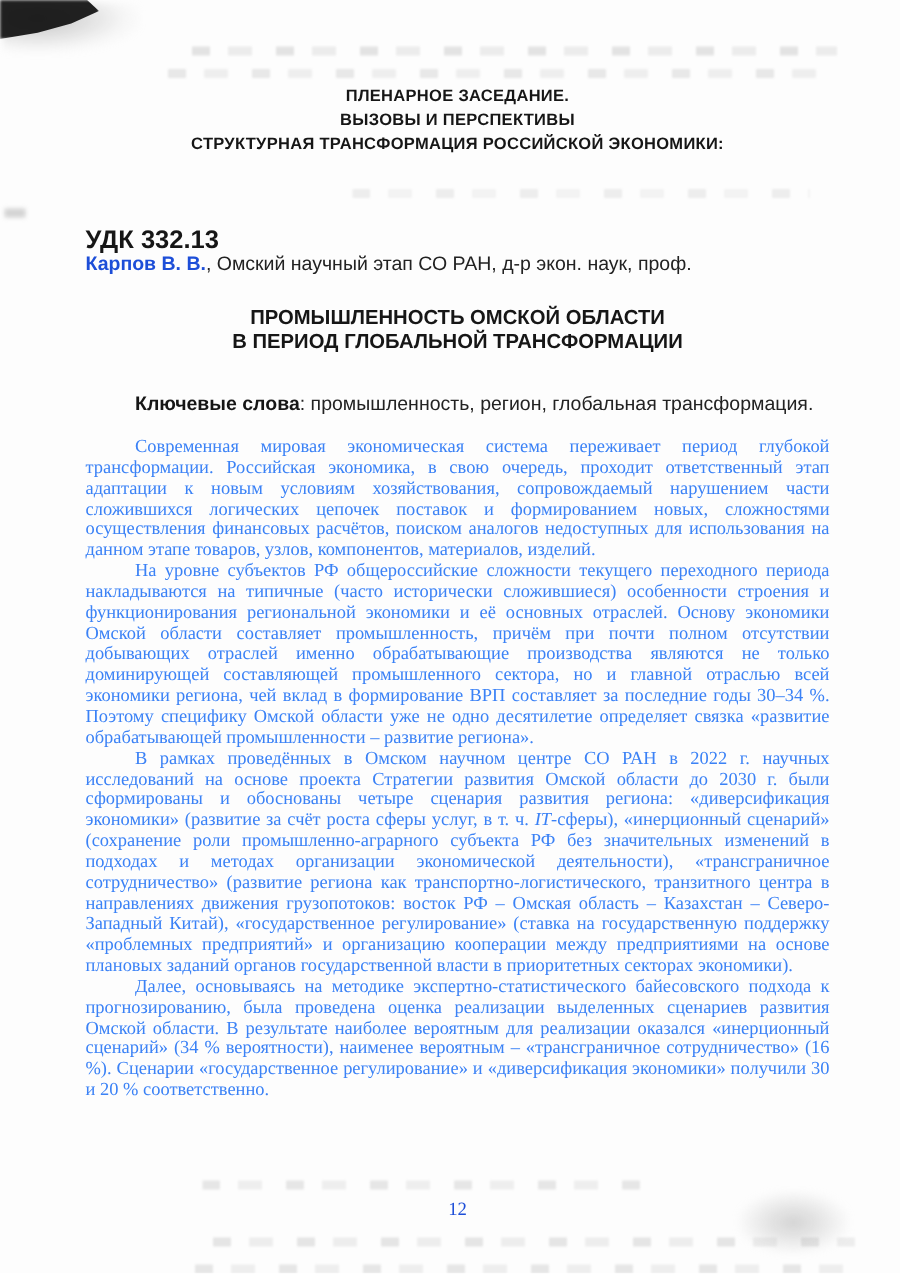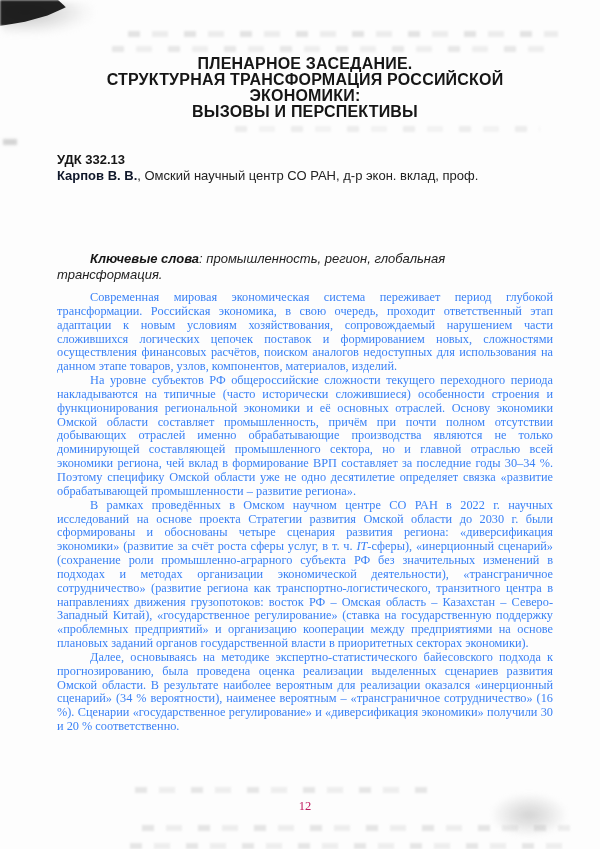--- a/index.html
+++ b/index.html
@@ -13,82 +13,81 @@
     font-family: "Liberation Serif", serif;
   }
 
   
   .section-header {
     position: absolute;
     top: 56px; left: 57px; width: 496px;
     text-align: center;
     font-family: "Liberation Sans", sans-serif;
     font-weight: bold;
-    font-size: 16px;
+    font-size: 11px;
     line-height: 16px;
     letter-spacing: 0.2px;
     color: #161616;
   }
   .udc {
     position: absolute;
     top: 152px; left: 57px;
     font-family: "Liberation Sans", sans-serif;
     font-weight: bold;
-    font-size: 13px;
+    font-size: 17px;
     line-height: 16px;
     color: #161616;
   }
   .author-line {
     position: absolute;
     top: 168px; left: 57px; width: 496px;
     font-family: "Liberation Sans", sans-serif;
     font-size: 13px;
     line-height: 16px;
     color: #222;
   }
-  .author-line .b { font-weight: bold; color: #0f172a; }
+  .author-line .b { font-weight: bold; color: #1d4ed8; }
   .article-title {
     position: absolute;
     top: 204px; left: 57px; width: 496px;
     text-align: center;
     font-family: "Liberation Sans", sans-serif;
     font-weight: bold;
     font-size: 13.5px;
     line-height: 15.5px;
     color: #161616;
   }
   .keywords {
     position: absolute;
-    top: 251px; left: 57px; width: 496px;
+    top: 261px; left: 57px; width: 496px;
     text-indent: 33px;
     font-family: "Liberation Sans", sans-serif;
     font-size: 13px;
     line-height: 16px;
     color: #222;
-    font-style: italic;
   }
   .keywords .b { font-weight: bold; color: #161616; }
   .body-text {
     position: absolute;
     top: 291px; left: 57px; width: 496px;
     font-family: "Liberation Serif", serif;
     font-size: 12.3px;
     line-height: 13.85px;
     text-align: justify;
     color: #3b82f6;
     hyphens: auto;
   }
   .body-text p { margin: 0; text-indent: 33px; }
   .page-number {
     position: absolute;
     top: 799px; left: 57px; width: 496px;
     text-align: center;
     font-family: "Liberation Serif", serif;
     font-size: 12.5px;
-    color: #be185d;
+    color: #1d4ed8;
   }
 
   
   .blob-topleft {
     position: absolute; top: 0; left: 0; width: 66px; height: 26px;
     background: #121212;
     clip-path: polygon(0 0, 88% 0, 100% 28%, 72% 60%, 38% 84%, 0 100%);
     filter: blur(1.1px);
     opacity: 0.93;
   }
@@ -132,28 +131,32 @@
   <div class="ghost-row gr-top-2"></div>
   <div class="ghost-row gr-mid"></div>
   <div class="edge-mark-left"></div>
   <div class="ghost-row gr-bottom-1"></div>
   <div class="ghost-row gr-bottom-2"></div>
   <div class="ghost-row gr-bottom-3"></div>
   <div class="smudge-bottom-right"></div>
 
   <div class="section-header">
     <div>ПЛЕНАРНОЕ ЗАСЕДАНИЕ.</div>
+    <div>ВЫЗОВЫ И ПЕРСПЕКТИВЫ</div>
     <div>СТРУКТУРНАЯ ТРАНСФОРМАЦИЯ РОССИЙСКОЙ ЭКОНОМИКИ:</div>
-    <div>ВЫЗОВЫ И ПЕРСПЕКТИВЫ</div>
   </div>
 
   <div class="udc">УДК 332.13</div>
 
-  <div class="author-line"><span class="b">Карпов В. В.</span><span>, Омский научный центр СО РАН, д-р экон. вклад, проф.</span></div>
+  <div class="author-line"><span class="b">Карпов В. В.</span><span>, Омский научный этап СО РАН, д-р экон. наук, проф.</span></div>
 
+  <div class="article-title">
+    <div>ПРОМЫШЛЕННОСТЬ ОМСКОЙ ОБЛАСТИ</div>
+    <div>В ПЕРИОД ГЛОБАЛЬНОЙ ТРАНСФОРМАЦИИ</div>
+  </div>
 
   <div class="keywords"><span class="b">Ключевые слова</span><span>: промышленность, регион, глобальная трансформация.</span></div>
 
   <div class="body-text">
     <p>Современная мировая экономическая система переживает период глубокой трансформации. Российская экономика, в свою очередь, проходит ответственный этап адаптации к новым условиям хозяйствования, сопровождаемый нарушением части сложившихся логических цепочек поставок и формированием новых, сложностями осуществления финансовых расчётов, поиском аналогов недоступных для использования на данном этапе товаров, узлов, компонентов, материалов, изделий.</p>
     <p>На уровне субъектов РФ общероссийские сложности текущего переходного периода накладываются на типичные (часто исторически сложившиеся) особенности строения и функционирования региональной экономики и её основных отраслей. Основу экономики Омской области составляет промышленность, причём при почти полном отсутствии добывающих отраслей именно обрабатывающие производства являются не только доминирующей составляющей промышленного сектора, но и главной отраслью всей экономики региона, чей вклад в формирование ВРП составляет за последние годы 30–34 %. Поэтому специфику Омской области уже не одно десятилетие определяет связка «развитие обрабатывающей промышленности – развитие региона».</p>
     <p><span>В рамках проведённых в Омском научном центре СО РАН в 2022 г. научных исследований на основе проекта Стратегии развития Омской области до 2030 г. были сформированы и обоснованы четыре сценария развития региона: «диверсификация экономики» (развитие за счёт роста сферы услуг, в т. ч. </span><i>IT</i><span>-сферы), «инерционный сценарий» (сохранение роли промышленно-аграрного субъекта РФ без значительных изменений в подходах и методах организации экономической деятельности), «трансграничное сотрудничество» (развитие региона как транспортно-логистического, транзитного центра в направлениях движения грузопотоков: восток РФ – Омская область – Казахстан – Северо-Западный Китай), «государственное регулирование» (ставка на государственную поддержку «проблемных предприятий» и организацию кооперации между предприятиями на основе плановых заданий органов государственной власти в приоритетных секторах экономики).</span></p>
     <p>Далее, основываясь на методике экспертно-статистического байесовского подхода к прогнозированию, была проведена оценка реализации выделенных сценариев развития Омской области. В результате наиболее вероятным для реализации оказался «инерционный сценарий» (34 % вероятности), наименее вероятным – «трансграничное сотрудничество» (16 %). Сценарии «государственное регулирование» и «диверсификация экономики» получили 30 и 20 % соответственно.</p>
   </div>
 

